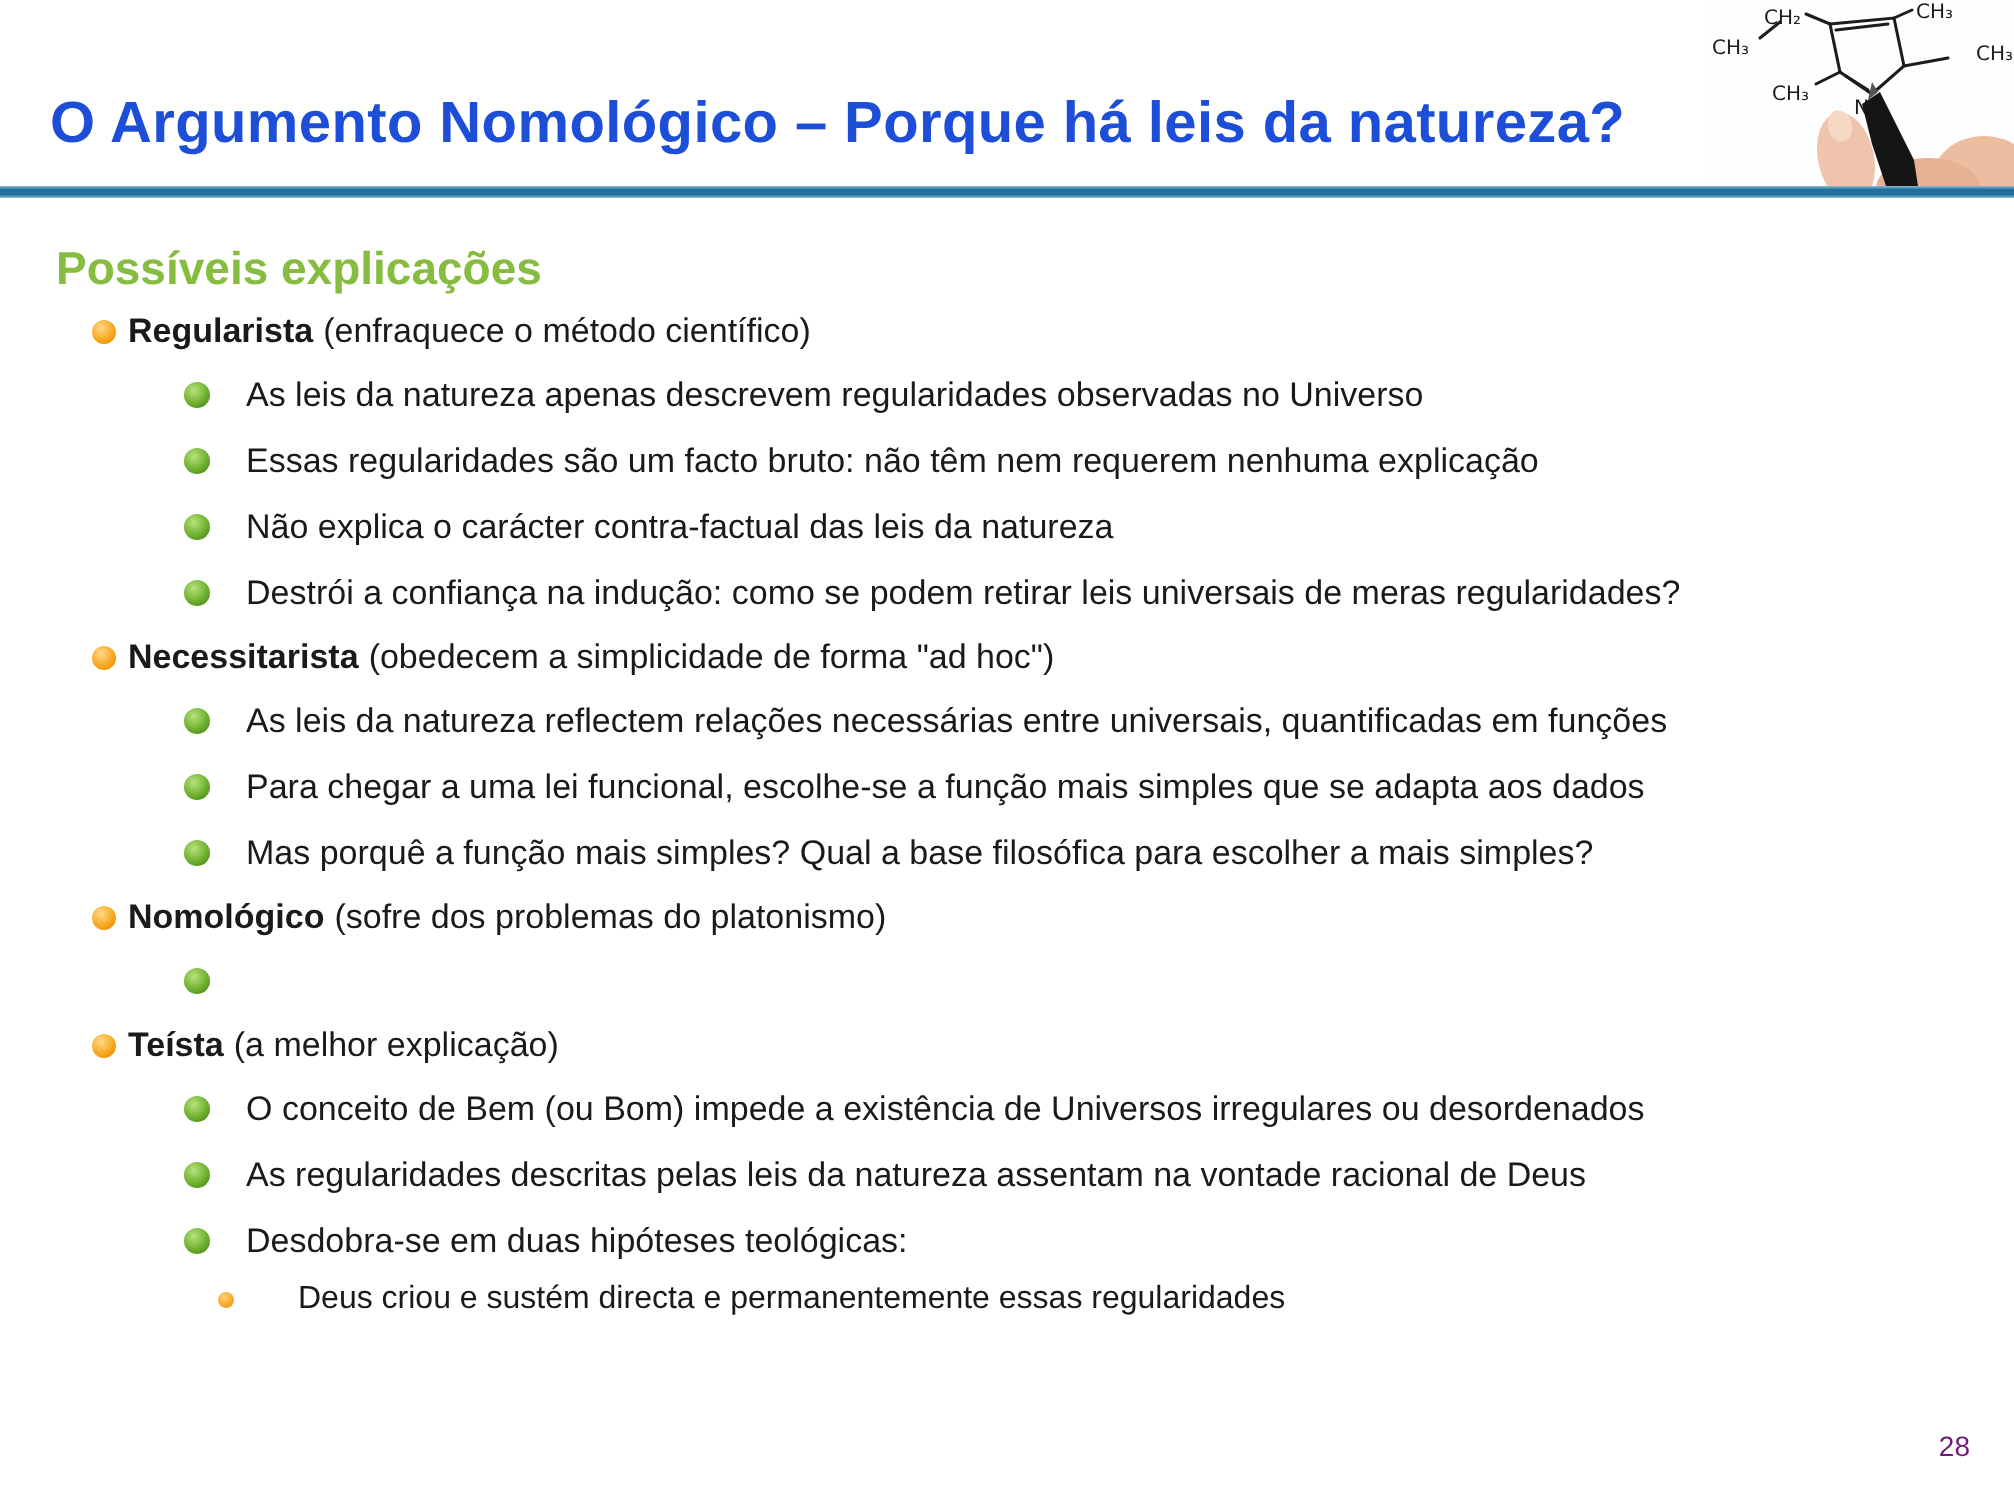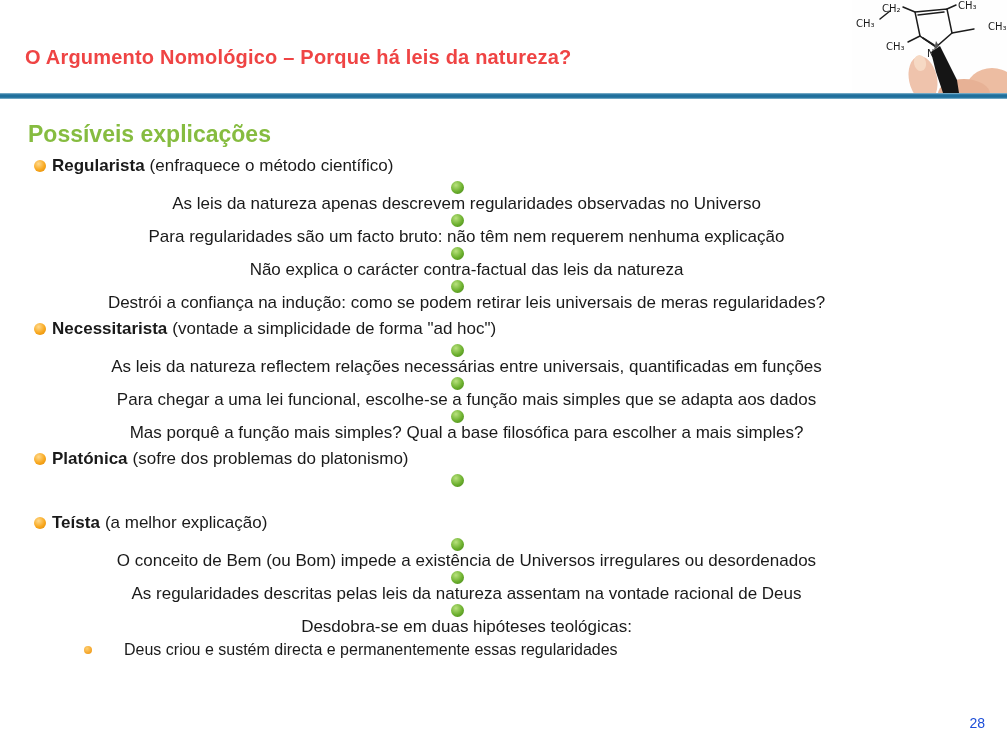--- a/index.html
+++ b/index.html
@@ -3,46 +3,46 @@
 <meta charset="utf-8">
 <style>
   html,body{margin:0;padding:0;background:#ffffff;}
   .slide{
     position:relative;width:1007px;height:743px;background:#ffffff;overflow:hidden;
     font-family:"Liberation Sans","DejaVu Sans",sans-serif;color:#1a1a1a;
   }
   
   .title{
     position:absolute;left:25px;top:46px;margin:0;
-    font-size:20px;font-weight:bold;color:#ef4444;letter-spacing:0.2px;white-space:nowrap;
+    font-size:29px;font-weight:bold;color:#1d4ed8;letter-spacing:0.2px;white-space:nowrap;
   }
   .divider{
     position:absolute;left:0;top:93px;width:1007px;height:6px;
     background:linear-gradient(to bottom,#8FBDD3 0%,#1F6F9C 30%,#1F6F9C 72%,#8FBDD3 100%);
   }
   .illustration{position:absolute;right:0;top:0;width:155px;height:93px;}
   
   .content{position:absolute;left:0;top:99px;width:841px;}
   .heading{
     margin:19px 0 0 28px;font-size:23px;font-weight:bold;color:#86BC40;line-height:32px;
   }
   .row{display:flex;align-items:center;}
-  .l1{height:31px;padding-left:34px;font-size:17px;}
-  .l2{height:33px;padding-left:92px;font-size:17px;flex-direction:column;}
-  .l3{height:26px;padding-left:84px;font-size:16px;}
+  .l1{height:31px;padding-left:46px;font-size:17px;}
+  .l2{height:33px;padding-left:92px;font-size:17px;}
+  .l3{height:26px;padding-left:109px;font-size:16px;}
   .term{font-weight:bold;}
   .note{margin-left:5px;}
   .b1{flex:0 0 12px;width:12px;height:12px;border-radius:50%;margin-right:6px;
       background:radial-gradient(circle at 38% 32%,#FFD98C 0%,#F8A81F 55%,#DE8500 100%);}
   .b2{flex:0 0 13px;width:13px;height:13px;border-radius:50%;margin-right:18px;
       background:radial-gradient(circle at 38% 32%,#B9E27E 0%,#6CB02E 55%,#3F7D14 100%);}
   .b3{flex:0 0 8px;width:8px;height:8px;border-radius:50%;margin-right:32px;
       background:radial-gradient(circle at 38% 32%,#FFCF70 0%,#F29E1E 75%,#E08C0A 100%);}
   .page-number{
-    position:absolute;right:22px;bottom:12px;font-size:14px;color:#1d4ed8;
+    position:absolute;right:22px;bottom:12px;font-size:14px;color:#701a75;
   }
   .mol-label{font-size:10px;fill:#1c1c1c;font-family:"DejaVu Sans",sans-serif;}
 </style>
 </head>
 <body>
 
 <div class="slide">
 
   <h1 class="title">O Argumento Nomológico – Porque há leis da natureza?</h1>
 
@@ -85,52 +85,52 @@
       <span class="b1"></span>
       <span class="term">Regularista</span>
       <span class="note">(enfraquece o método científico)</span>
     </div>
     <div class="row l2">
       <span class="b2"></span>
       <span>As leis da natureza apenas descrevem regularidades observadas no Universo</span>
     </div>
     <div class="row l2">
       <span class="b2"></span>
-      <span>Para regularidades são um facto bruto: não têm nem requerem nenhuma explicação</span>
+      <span>Essas regularidades são um facto bruto: não têm nem requerem nenhuma explicação</span>
     </div>
     <div class="row l2">
       <span class="b2"></span>
       <span>Não explica o carácter contra-factual das leis da natureza</span>
     </div>
     <div class="row l2">
       <span class="b2"></span>
       <span>Destrói a confiança na indução: como se podem retirar leis universais de meras regularidades?</span>
     </div>
 
     <div class="row l1">
       <span class="b1"></span>
       <span class="term">Necessitarista</span>
-      <span class="note">(vontade a simplicidade de forma "ad hoc")</span>
+      <span class="note">(obedecem a simplicidade de forma "ad hoc")</span>
     </div>
     <div class="row l2">
       <span class="b2"></span>
       <span>As leis da natureza reflectem relações necessárias entre universais, quantificadas em funções</span>
     </div>
     <div class="row l2">
       <span class="b2"></span>
       <span>Para chegar a uma lei funcional, escolhe-se a função mais simples que se adapta aos dados</span>
     </div>
     <div class="row l2">
       <span class="b2"></span>
       <span>Mas porquê a função mais simples? Qual a base filosófica para escolher a mais simples?</span>
     </div>
 
     <div class="row l1">
       <span class="b1"></span>
-      <span class="term">Platónica</span>
+      <span class="term">Nomológico</span>
       <span class="note">(sofre dos problemas do platonismo)</span>
     </div>
     <div class="row l2">
       <span class="b2"></span>
     </div>
     <div class="row l1">
       <span class="b1"></span>
       <span class="term">Teísta</span>
       <span class="note">(a melhor explicação)</span>
     </div>

